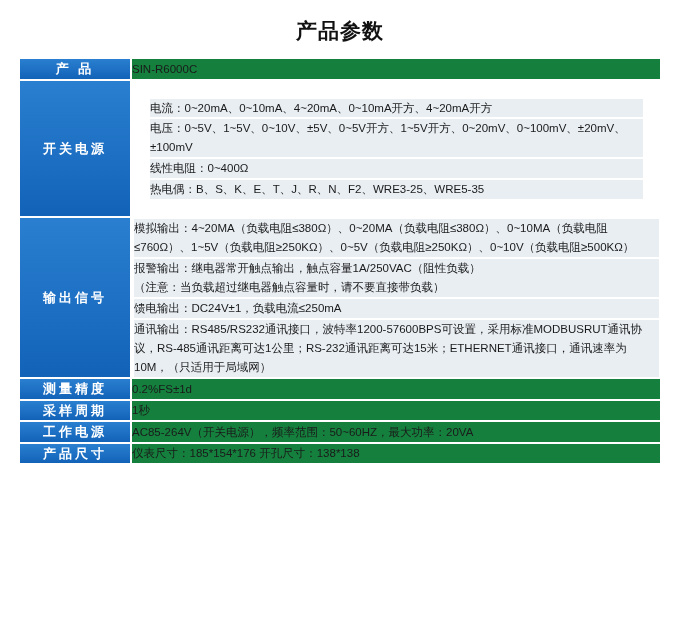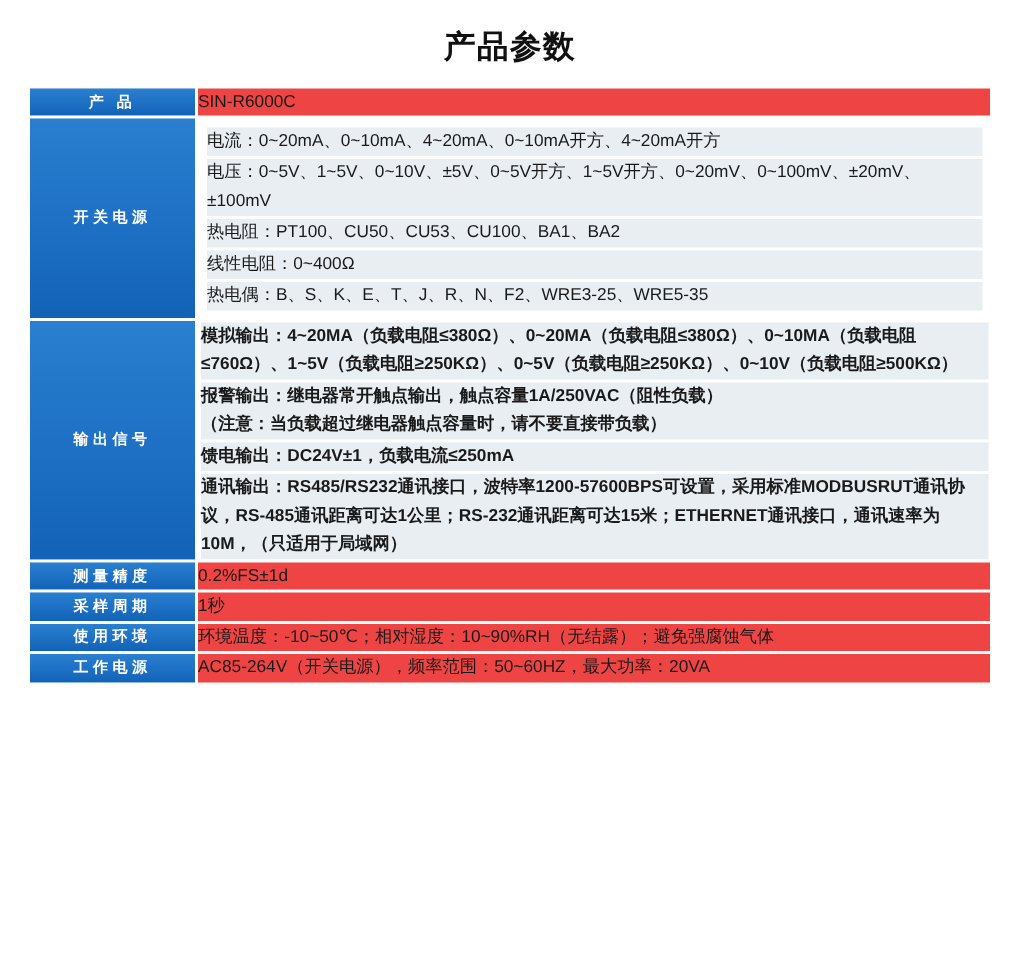--- a/index.html
+++ b/index.html
@@ -38,28 +38,28 @@
   table.spec td {
     vertical-align: middle;
     padding: 0;
   }
   td.label {
     width: 110px;
     background: #1b6fc4;
     background: linear-gradient(180deg, #2a7fd0 0%, #1263b8 100%);
     color: #ffffff;
     text-align: center;
-    font-size: 10px;
+    font-size: 13px;
     font-weight: bold;
     letter-spacing: 3px;
     border: 2px solid #ffffff;
     line-height: 1.5;
   }
   td.value {
-    background: #ef4444;
+    background: #15803d;
     border: 2px solid #ffffff;
     font-size: 11.5px;
     line-height: 1.6;
     color: #1a1a1a;
     padding: 6px 9px;
   }
   .sub-table {
     border-collapse: collapse;
     width: 100%;
     table-layout: fixed;
@@ -86,46 +86,43 @@
   <table class="spec">
     <tbody>
 
       <tr>
         <td class="label">产 品</td>
         <td class="value">SIN-R6000C</td>
       </tr>
 
       <tr>
         <td class="label label-tall">开关电源</td>
-        <td style="padding:4px; border:0;">
+        <td style="padding:16px; border:0;">
           <table class="sub-table">
             <tbody>
               <tr>
                   <td>电流：0~20mA、0~10mA、4~20mA、0~10mA开方、4~20mA开方</td>
                 </tr>
               <tr>
                   <td>电压：0~5V、1~5V、0~10V、±5V、0~5V开方、1~5V开方、0~20mV、0~100mV、±20mV、±100mV</td>
-                </tr>
-              <tr>
-                  <td>热电阻：PT100、CU50、CU53、CU100、BA1、BA2</td>
                 </tr>
               <tr>
                   <td>线性电阻：0~400Ω</td>
                 </tr>
               <tr>
                   <td>热电偶：B、S、K、E、T、J、R、N、F2、WRE3-25、WRE5-35</td>
                 </tr>
             </tbody>
           </table>
         </td>
       </tr>
 
       <tr>
         <td class="label label-tall">输出信号</td>
-        <td style="padding:0; border:0;font-weight:bold;">
+        <td style="padding:0; border:0;">
           <table class="sub-table">
             <tbody>
               <tr>
                   <td>模拟输出：4~20MA（负载电阻≤380Ω）、0~20MA（负载电阻≤380Ω）、0~10MA（负载电阻≤760Ω）、1~5V（负载电阻≥250KΩ）、0~5V（负载电阻≥250KΩ）、0~10V（负载电阻≥500KΩ）</td>
                 </tr>
               <tr>
                   <td style="white-space:pre-line;">报警输出：继电器常开触点输出，触点容量1A/250VAC（阻性负载）
 （注意：当负载超过继电器触点容量时，请不要直接带负载）</td>
                 </tr>
               <tr>
@@ -142,26 +139,26 @@
       <tr>
         <td class="label">测量精度</td>
         <td class="value">0.2%FS±1d</td>
       </tr>
 
       <tr>
         <td class="label">采样周期</td>
         <td class="value">1秒</td>
       </tr>
 
-      <tr>
-        <td class="label">使用环境</td>
-        <td class="value">环境温度：-10~50℃；相对湿度：10~90%RH（无结露）；避免强腐蚀气体</td>
-      </tr>
 
       <tr>
         <td class="label">工作电源</td>
         <td class="value">AC85-264V（开关电源），频率范围：50~60HZ，最大功率：20VA</td>
       </tr>
 
+      <tr>
+        <td class="label">产品尺寸</td>
+        <td class="value">仪表尺寸：185*154*176      开孔尺寸：138*138</td>
+      </tr>
     </tbody>
   </table>
 
 </div>
 
 </body></html>

